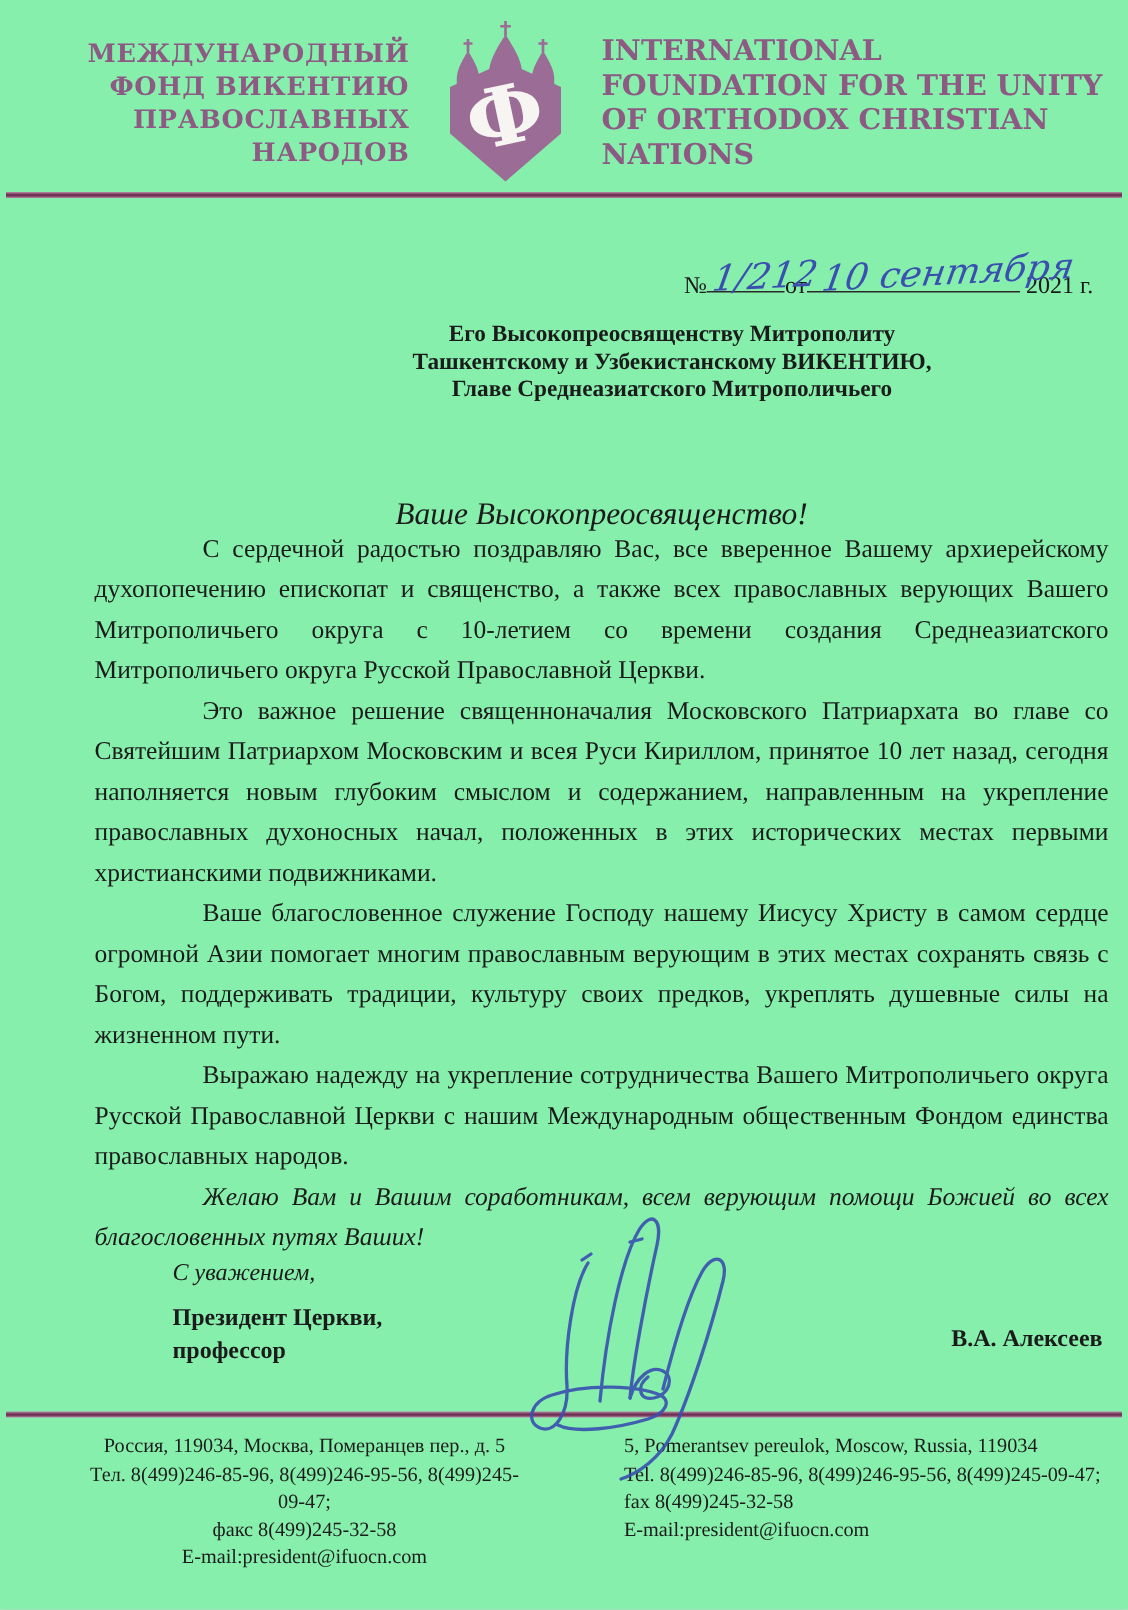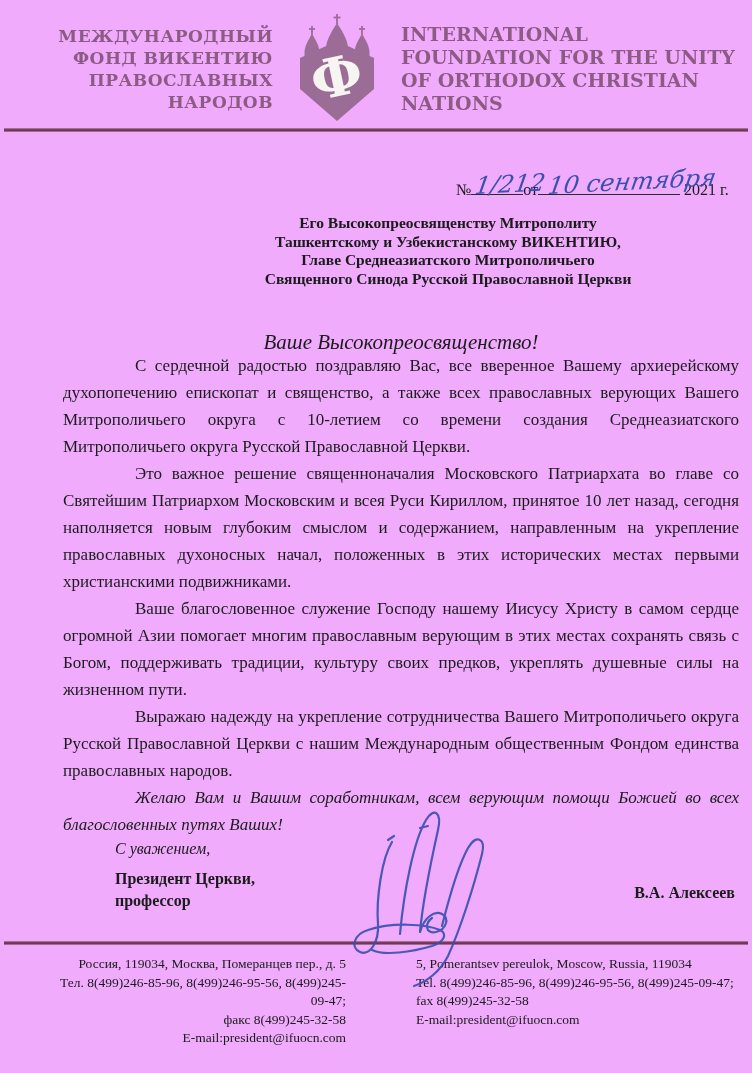--- a/index.html
+++ b/index.html
@@ -1,20 +1,20 @@
 <!DOCTYPE html>
 <html><head>
 <meta charset="utf-8">
 <style>
   html,body{margin:0;padding:0;}
   body{background:#e8e6e2;}
   .page{
     position:relative;
     width:752px;height:1073px;
-    background:#f0abfc;
+    background:#86efac;
     font-family:"Liberation Serif", serif;
     color:#1b1b1b;
     overflow:hidden;
     box-shadow:0 0 6px rgba(0,0,0,.2);
   }
   
   .letterhead{
     position:absolute;top:14px;left:0;right:0;height:110px;
     display:flex;align-items:center;justify-content:center;
   }
@@ -74,21 +74,21 @@
     text-align:justify;text-indent:72px;
   }
   .letter-body p.wish{font-style:italic;}
   
   .regards{position:absolute;top:840px;left:115px;font-style:italic;font-size:16px;}
   .signer-title{position:absolute;top:868px;left:115px;font-weight:bold;font-size:16px;line-height:22px;}
   .signer-name{position:absolute;top:884px;right:17px;font-weight:bold;font-size:16px;}
   .signature-svg{position:absolute;top:806px;left:348px;z-index:3;}
   
   .footer{position:absolute;top:955px;left:0;right:0;font-size:13.5px;line-height:18.5px;}
-  .footer .col-ru{position:absolute;left:60px;width:286px;text-align:right;}
+  .footer .col-ru{position:absolute;left:60px;width:286px;text-align:center;}
   .footer .col-en{position:absolute;left:416px;width:330px;text-align:left;}
 </style>
 </head>
 <body>
 
 <div class="page">
 
   <div class="letterhead">
     <div class="org-ru">
       <div>МЕЖДУНАРОДНЫЙ</div>
@@ -129,21 +129,20 @@
   <div class="rule rule-top"></div>
 
   <div class="refline">
     <span class="lbl">№</span><span class="blank blank1"><span class="handwriting hw-num">1/212</span></span><span class="lbl">от</span><span class="blank blank2"><span class="handwriting hw-date">10 сентября</span></span>&nbsp;<span class="lbl">2021 г.</span>
   </div>
 
   <div class="addressee">
     <div>Его Высокопреосвященству Митрополиту</div>
     <div>Ташкентскому и Узбекистанскому ВИКЕНТИЮ,</div>
     <div>Главе Среднеазиатского Митрополичьего</div>
-    <div>Священного Синода Русской Православной Церкви</div>
   </div>
 
   <div class="salutation">Ваше Высокопреосвященство!</div>
 
   <div class="letter-body">
     <p>С сердечной радостью поздравляю Вас, все вверенное Вашему архиерейскому духопопечению епископат и священство, а также всех православных верующих Вашего Митрополичьего округа с 10-летием со времени создания Среднеазиатского Митрополичьего округа Русской Православной Церкви.</p>
     <p>Это важное решение священноначалия Московского Патриархата во главе со Святейшим Патриархом Московским и всея Руси Кириллом, принятое 10 лет назад, сегодня наполняется новым глубоким смыслом и содержанием, направленным на укрепление православных духоносных начал, положенных в этих исторических местах первыми христианскими подвижниками.</p>
     <p>Ваше благословенное служение Господу нашему Иисусу Христу в самом сердце огромной Азии помогает многим православным верующим в этих местах сохранять связь с Богом, поддерживать традиции, культуру своих предков, укреплять душевные силы на жизненном пути.</p>
     <p>Выражаю надежду на укрепление сотрудничества Вашего Митрополичьего округа Русской Православной Церкви с нашим Международным общественным Фондом единства православных народов.</p>
     <p class="wish">Желаю Вам и Вашим соработникам, всем верующим помощи Божией во всех благословенных путях Ваших!</p>

